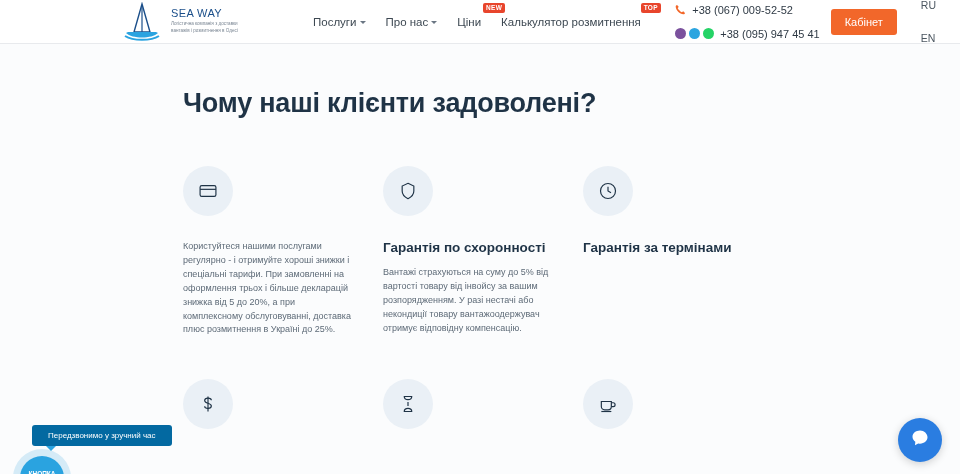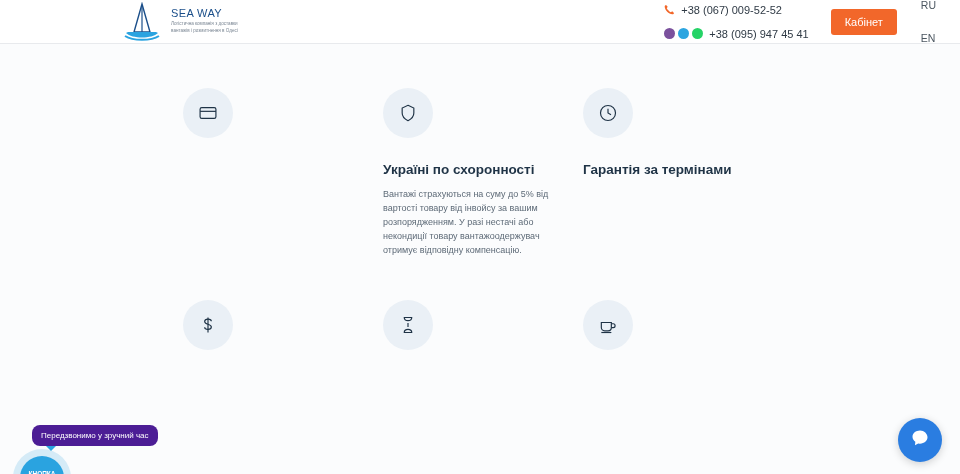--- a/index.html
+++ b/index.html
@@ -103,21 +103,21 @@
   .social-icons { display: flex; gap: 3px; align-items: center; }
   .sico {
     width: 11px; height: 11px; border-radius: 50%;
     display: inline-block;
   }
   .sico.viber { background: #7b519d; }
   .sico.tg { background: #2ca5e0; }
   .sico.wa { background: #25d366; }
 
   .cabinet-btn {
-    margin-left: 14px;
+    margin-left: 3px;
     background: #f2672a;
     color: #fff;
     font-size: 11px;
     border: none;
     border-radius: 3px;
     padding: 7px 14px;
     cursor: pointer;
     white-space: nowrap;
   }
   .lang {
@@ -180,25 +180,25 @@
     line-height: 1.55;
     color: #5d6a77;
     margin: 0;
   }
 
   
   .callback-tip {
     position: absolute;
     left: 32px;
     top: 381px;
-    background: #4c1d95;
+    background: #0369a1;
     color: #fff;
     font-size: 8px;
-    padding: 6px 9px;
-    border-radius: 8px;
+    padding: 6px 16px;
+    border-radius: 3px;
     white-space: nowrap;
   }
   .callback-tip::after {
     content: "";
     position: absolute;
     left: 14px; bottom: -5px;
     border-left: 5px solid transparent;
     border-right: 5px solid transparent;
     border-top: 5px solid #2aa3e0;
   }
@@ -248,20 +248,36 @@
         <path d="M6 31 C12 37, 32 37, 38 31 L36 30 L8 30 Z" fill="#2aa3e0"></path>
         <path d="M5 34 C13 39, 31 39, 39 34" stroke="#2aa3e0" stroke-width="2" fill="none"></path>
       </svg>
     </span>
     <span class="logo-text">
       <div class="logo-title">SEA WAY</div>
       <div class="logo-sub">Логістична компанія з доставки вантажів і розмитнення в Одесі</div>
     </span>
   </div>
 
+  <nav class="nav">
+    <div class="nav-item">
+      <span>Послуги</span><i class="caret"></i>
+    </div>
+    <div class="nav-item">
+      <span>Про нас</span><i class="caret"></i>
+    </div>
+    <div class="nav-item">
+      <span>Ціни</span>
+      <span class="badge new">NEW</span>
+    </div>
+    <div class="nav-item">
+      <span>Калькулятор розмитнення</span>
+      <span class="badge top">TOP</span>
+    </div>
+  </nav>
 
   <div class="contacts">
     <div class="phones">
       <div class="phone-row">
         <span class="phone-ico">
           <svg width="11" height="11" viewBox="0 0 16 16">
               <path fill="#f2672a" d="M3 1.5 C2 1.5 1 2.6 1 3.8 C1 9 7 15 12.2 15 C13.4 15 14.5 14 14.5 13 L12 10.6 L10 12 C8 11 5 8 4 6 L5.4 4 Z"></path>
             </svg>
         </span>
         <span>+38 (067) 009-52-52</span>
@@ -281,39 +297,41 @@
     <div class="lang">
       <span>RU</span>
       <span>EN</span>
     </div>
   </div>
 </div>
 
 <div class="page">
   <div class="container">
 
+    <h1 class="title">Чому наші клієнти задоволені?</h1>
 
     <div class="grid">
 
       <div class="cell">
         <div class="circle">
           <svg width="20" height="20" viewBox="0 0 24 24" fill="none" stroke="#1f3346" stroke-width="1.4">
             <rect x="2.5" y="5.5" width="19" height="13" rx="2"></rect>
               <path d="M2.5 10h19"></path>
           </svg>
         </div>
+        <p>Користуйтеся нашими послугами регулярно - і отримуйте хороші знижки і спеціальні тарифи. При замовленні на оформлення трьох і більше декларацій знижка від 5 до 20%, а при комплексному обслуговуванні, доставка плюс розмитнення в Україні до 25%.</p>
       </div>
 
       <div class="cell">
         <div class="circle">
           <svg width="20" height="20" viewBox="0 0 24 24" fill="none" stroke="#1f3346" stroke-width="1.4">
             <path d="M12 2.8 19 6v6c0 4.4-3.2 7.4-7 9.2-3.8-1.8-7-4.8-7-9.2V6z"></path>
           </svg>
         </div>
-        <h3>Україні по схоронності</h3>
+        <h3>Гарантія по схоронності</h3>
         <p>Вантажі страхуються на суму до 5% від вартості товару від інвойсу за вашим розпорядженням. У разі нестачі або некондиції товару вантажоодержувач отримує відповідну компенсацію.</p>
       </div>
 
       <div class="cell">
         <div class="circle">
           <svg width="20" height="20" viewBox="0 0 24 24" fill="none" stroke="#1f3346" stroke-width="1.4">
             <circle cx="12" cy="12" r="9"></circle>
               <path d="M12 6.8V12l3.6 2.2"></path>
           </svg>
         </div>

